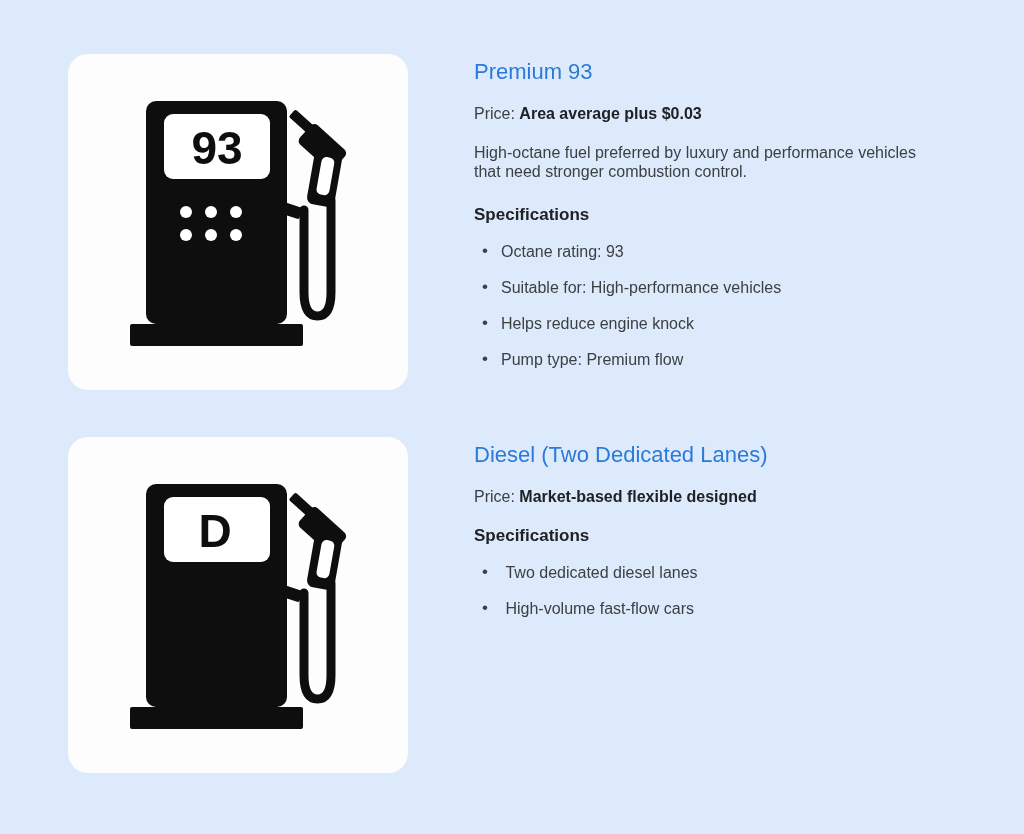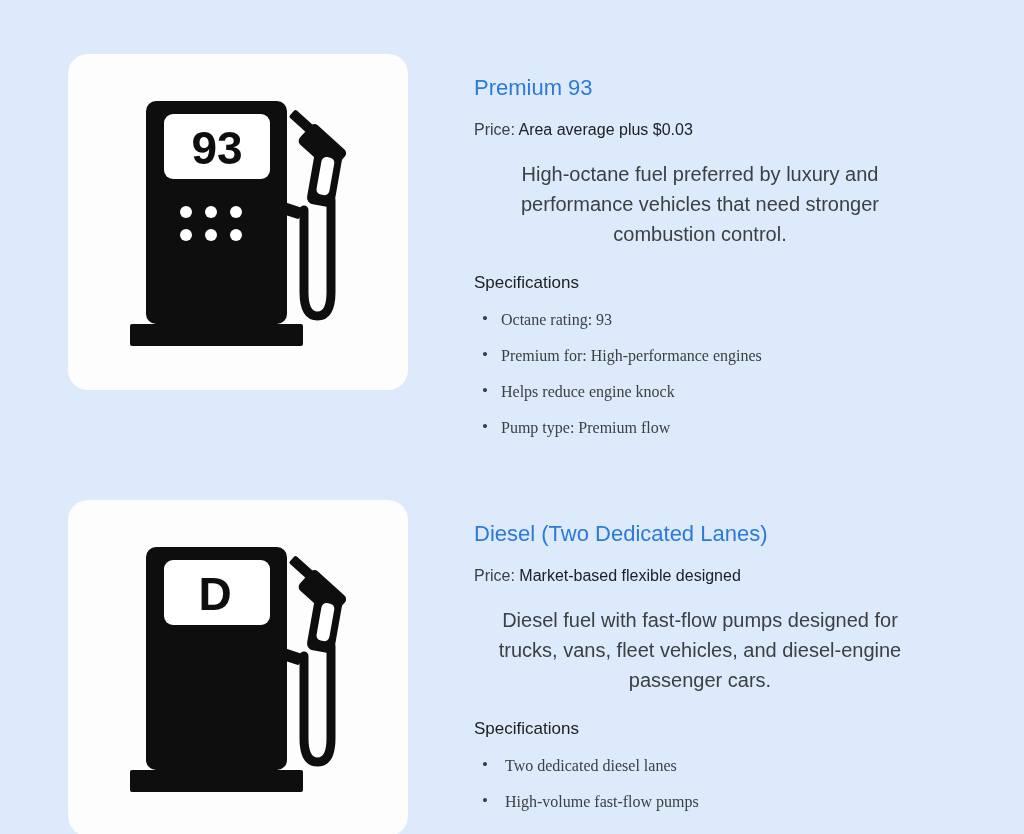--- a/index.html
+++ b/index.html
@@ -26,30 +26,30 @@
   .pump .ink{fill:var(--icon-ink);}
   .pump .hose{fill:none;stroke:var(--icon-ink);stroke-width:9;stroke-linecap:round;}
   .pump .screen{fill:var(--icon-screen);}
   .pump .pump-label{
     fill:var(--icon-ink);font-family:"Liberation Sans", sans-serif;
     font-weight:700;font-size:46px;text-anchor:middle;
   }
   .info{max-width:452px;padding-top:4px;}
   .fuel-title{
     font-size:22px;font-weight:400;line-height:28px;color:var(--accent-blue);
-    margin:16px 0 18px;cursor:pointer;
+    margin:0 0 18px;cursor:pointer;
   }
   .price{font-size:16px;line-height:19px;margin:0 0 20px;color:var(--body-text);}
-  .price strong{color:var(--strong-text);font-weight:400;}
-  .desc{font-size:20px;line-height:30px;margin:0 0 24px;color:var(--body-text);text-align:center;}
-  .specs-heading{font-size:17px;font-weight:400;color:var(--strong-text);margin:0 0 16px;}
+  .price strong{color:var(--strong-text);font-weight:700;}
+  .desc{font-size:16px;line-height:19px;margin:0 0 24px;color:var(--body-text);}
+  .specs-heading{font-size:17px;font-weight:700;color:var(--strong-text);margin:0 0 16px;}
   ul.specs{list-style:none;margin:0;padding:0 0 0 8px;}
   ul.specs li{
     position:relative;padding-left:19px;font-size:16px;line-height:22px;
-    margin-bottom:14px;color:var(--body-text);white-space:pre-wrap;font-family:Liberation Serif, serif;
+    margin-bottom:14px;color:var(--body-text);white-space:pre-wrap;
   }
   ul.specs li::before{content:"\2022";position:absolute;left:0;top:-1px;font-size:17px;}
 </style>
 </head>
 <body>
 
 <div class="page">
 
   <section class="row">
     <div class="card">
@@ -76,21 +76,21 @@
         <text class="pump-label" x="149" y="110">93</text>
       </svg>
     </div>
     <div class="info">
       <h2 class="fuel-title">Premium 93</h2>
       <p class="price"><span>Price: </span><strong>Area average plus $0.03</strong></p>
       <p class="desc">High-octane fuel preferred by luxury and performance vehicles that need stronger combustion control.</p>
       <h3 class="specs-heading">Specifications</h3>
       <ul class="specs">
         <li>Octane rating: 93</li>
-        <li>Premium for: High-performance engines</li>
+        <li>Suitable for: High-performance vehicles</li>
         <li>Helps reduce engine knock</li>
         <li>Pump type: Premium flow</li>
       </ul>
     </div>
   </section>
 
   <section class="row">
     <div class="card">
       <svg class="pump" width="340" height="336" viewBox="0 0 340 336">
         <g class="ink">
@@ -103,22 +103,21 @@
         </g>
         <path class="hose" d="M236 156 L236 238 Q236 262 249.5 262 Q263 262 263 238 L263 146"></path>
         <rect class="screen" x="96" y="60" width="106" height="65" rx="9"></rect>
         <rect class="screen" x="256" y="101" width="13" height="38" rx="5" transform="rotate(10 248 92)"></rect>
         <text class="pump-label" x="147" y="110">D</text>
       </svg>
     </div>
     <div class="info">
       <h2 class="fuel-title">Diesel (Two Dedicated Lanes)</h2>
       <p class="price"><span>Price: </span><strong>Market-based flexible designed</strong></p>
-      <p class="desc">Diesel fuel with fast-flow pumps designed for trucks, vans, fleet vehicles, and diesel-engine passenger cars.</p>
       <h3 class="specs-heading">Specifications</h3>
       <ul class="specs">
         <li> Two dedicated diesel lanes</li>
-        <li> High-volume fast-flow pumps</li>
+        <li> High-volume fast-flow cars</li>
       </ul>
     </div>
   </section>
 
 </div>
 
 </body></html>

